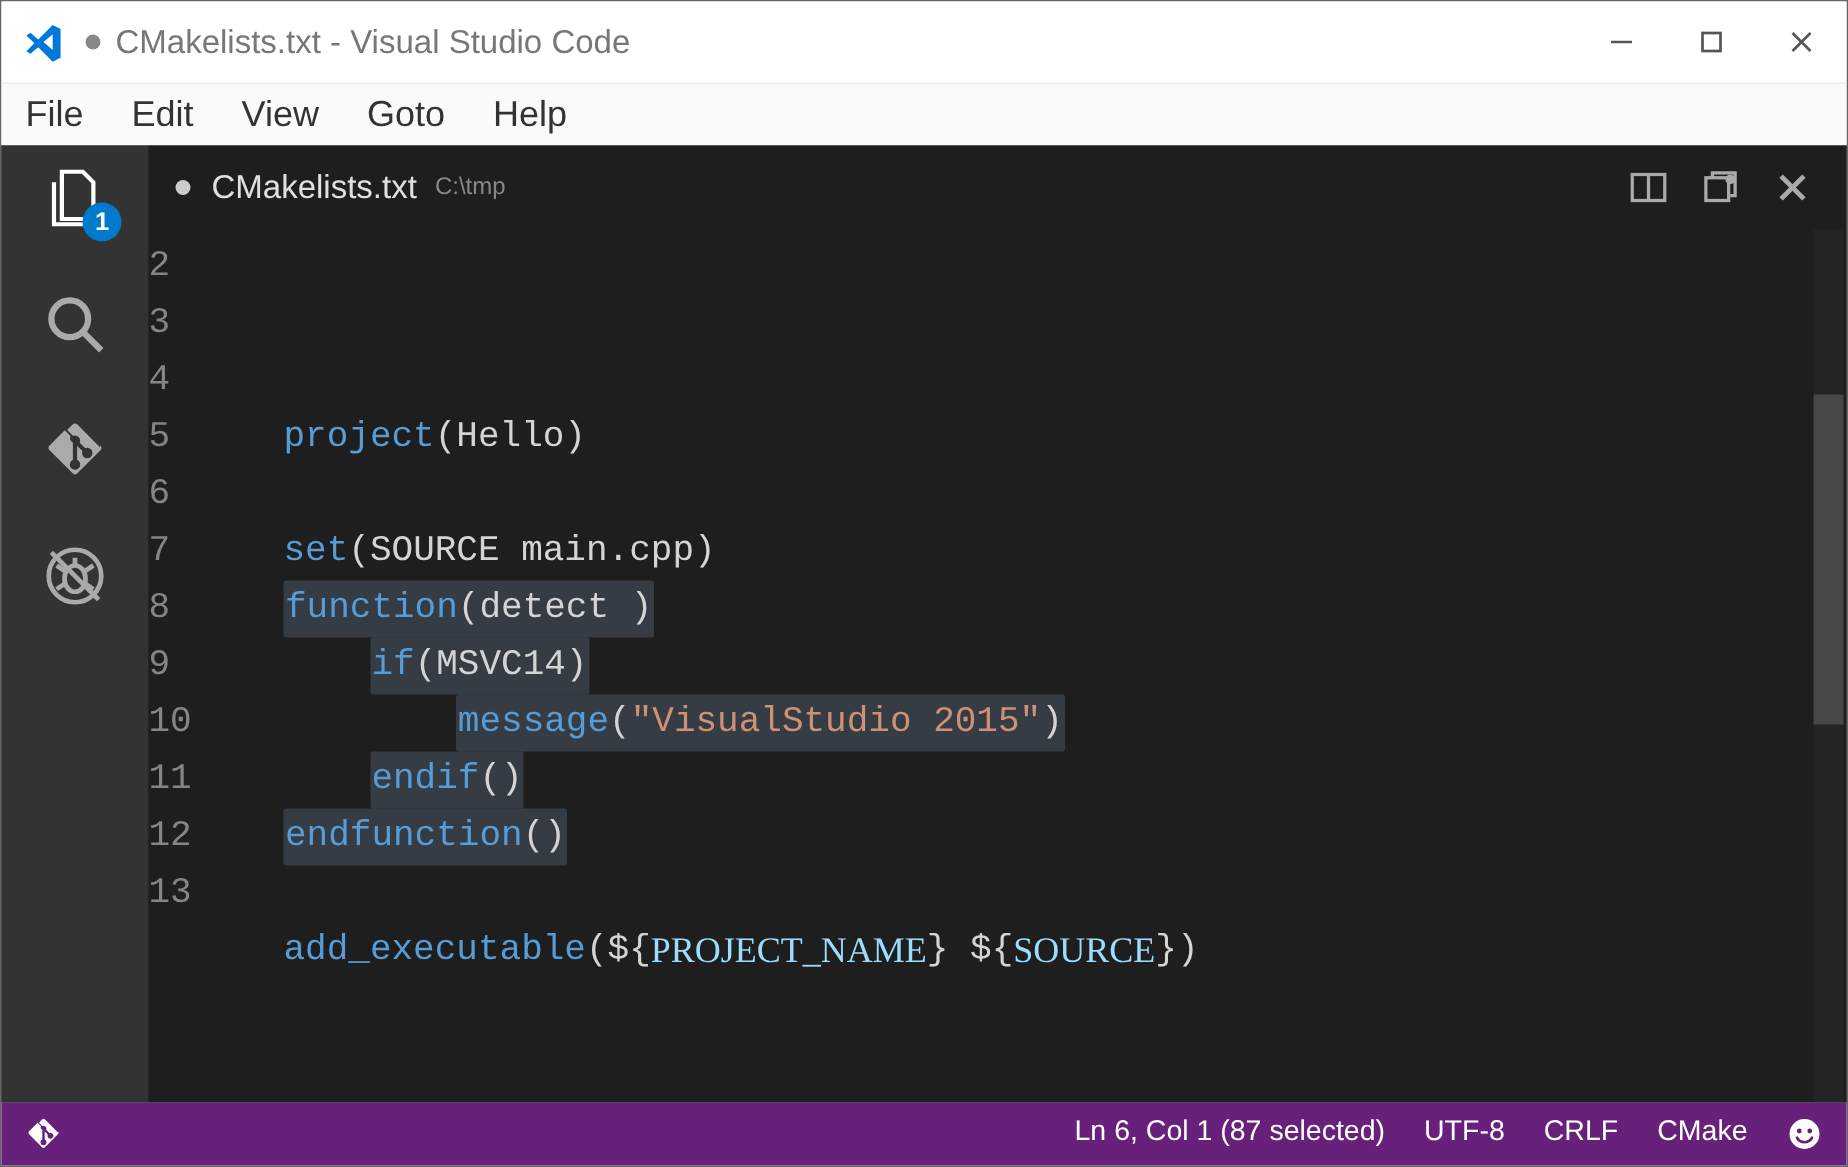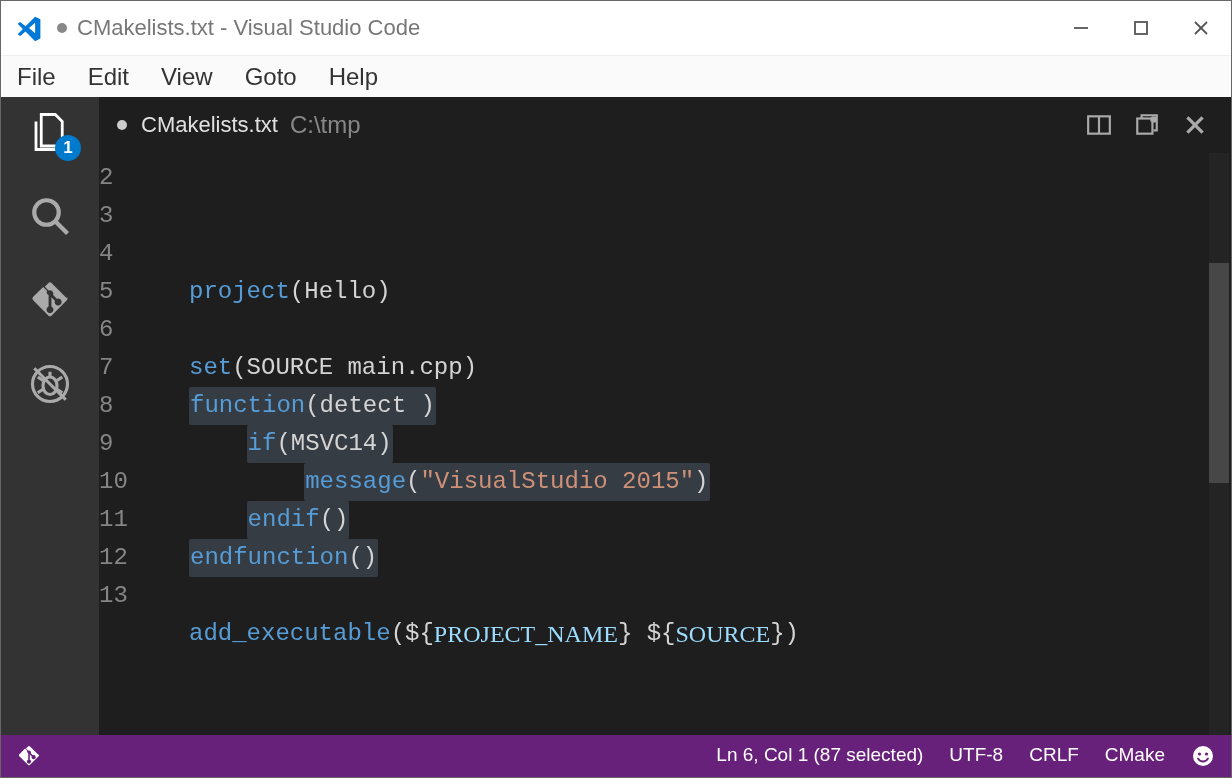--- a/index.html
+++ b/index.html
@@ -18,21 +18,21 @@
   
   .main { flex: 1; display: flex; background: #1e1e1e; min-height: 0; }
   .activitybar { width: 98px; background: #333333; display: flex; flex-direction: column; align-items: center; padding-top: 14px; gap: 42px; }
   .act-icon { width: 42px; height: 42px; color: #aaa; position: relative; cursor: pointer; }
   .act-icon.active { color: #fff; }
   .badge { position: absolute; right: -10px; bottom: -8px; min-width: 26px; height: 26px; background: #007acc; color: #fff; border-radius: 50%; font-size: 17px; display: flex; align-items: center; justify-content: center; font-weight: 600; }
   .editor-area { flex: 1; display: flex; flex-direction: column; background: #1e1e1e; min-height: 0; justify-content: flex-end; }
   .tabbar { height: 56px; display: flex; align-items: center; }
   .tab { display: flex; align-items: center; padding: 0 18px; height: 100%; color: #e0e0e0; font-size: 22px; }
   .tab .dirty { width: 10px; height: 10px; background: #ccc; border-radius: 50%; margin-right: 14px; }
-  .tab .path { color: #888; margin-left: 12px; font-size: 24px; }
+  .tab .path { color: #888; margin-left: 12px; font-size: 16px; }
   .tab-actions { margin-left: auto; display: flex; gap: 20px; padding-right: 22px; color: #aaa; }
   .tab-act { width: 28px; height: 28px; display:flex; align-items:center; justify-content:center; cursor:pointer; }
   .editor { flex: 1; display: flex; font-family: Consolas, "Courier New", monospace; font-size: 24px; line-height: 38px; min-height: 0; position: relative; }
   .gutter { width: 90px; text-align: right; color: #858585; padding-right: 24px; padding-top: 6px; user-select: none; }
   .code { flex: 1; color: #d4d4d4; white-space: pre; padding-top: 6px; position: relative; padding-right: 30px; }
   .codeline { height: 38px; display:flex; align-items:center; }
   .sel { background: rgba(120,140,170,0.28); border-radius: 2px; padding: 0 1px; }
   .kw { color: #569cd6; }
   .paren { color: #d4d4d4; }
   .str { color: #ce9178; }

